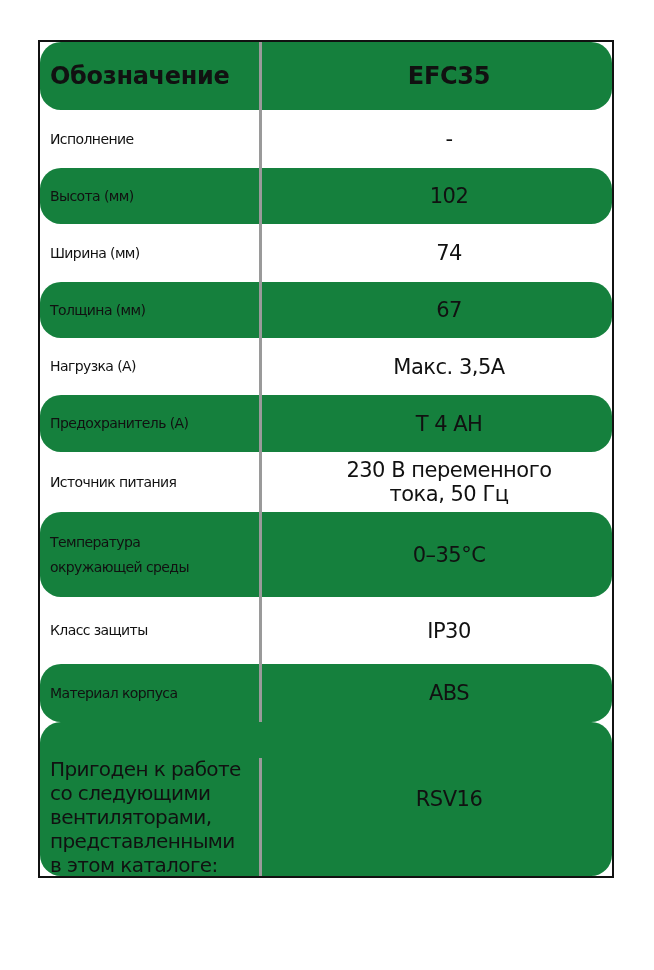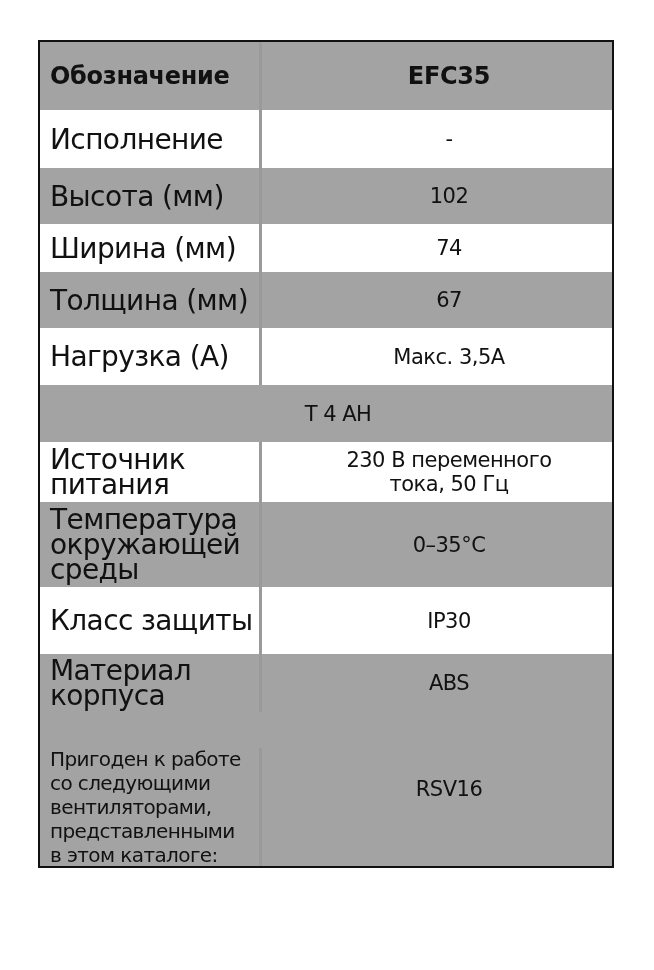--- a/index.html
+++ b/index.html
@@ -20,29 +20,29 @@
     top: 40px;
     width: 576px;
     border: 2px solid #111111;
     box-sizing: border-box;
     border-collapse: collapse;
   }
   .row {
     display: flex;
     width: 100%;
   }
-  .row.gray { background: #a3a3a3; }
+  .row.gray { background: #15803d; border-radius: 21px; }
   .row.white { background: #ffffff; }
   .cell-label {
     width: 222px;
     box-sizing: border-box;
     padding-left: 10px;
     display: flex;
     align-items: center;
-    font-size: 28px;
+    font-size: 14px;
     line-height: 25px;
     letter-spacing: -0.6px;
     border-right: 3px solid #9a9a9a;
     white-space: pre-line;
   }
   .cell-value {
     flex: 1;
     display: flex;
     align-items: center;
     justify-content: center;
@@ -80,36 +80,37 @@
   <div class="row white" style="height:58px">
     <div class="cell-label">Исполнение</div>
     <div class="cell-value">-</div>
   </div>
 
   <div class="row gray" style="height:56px">
     <div class="cell-label">Высота (мм)</div>
     <div class="cell-value">102</div>
   </div>
 
-  <div class="row white" style="height:48px">
+  <div class="row white" style="height:58px">
     <div class="cell-label">Ширина (мм)</div>
     <div class="cell-value">74</div>
   </div>
 
   <div class="row gray" style="height:56px">
     <div class="cell-label">Толщина (мм)</div>
     <div class="cell-value">67</div>
   </div>
 
   <div class="row white" style="height:57px">
     <div class="cell-label">Нагрузка (А)</div>
     <div class="cell-value">Макс. 3,5А</div>
   </div>
 
   <div class="row gray" style="height:57px">
+    <div class="cell-label">Предохранитель (А)</div>
     <div class="cell-value">Т 4 АН</div>
   </div>
 
   <div class="row white" style="height:60px">
     <div class="cell-label">Источник питания</div>
     <div class="cell-value">230 В переменного
 тока, 50 Гц</div>
   </div>
 
   <div class="row gray" style="height:85px">

